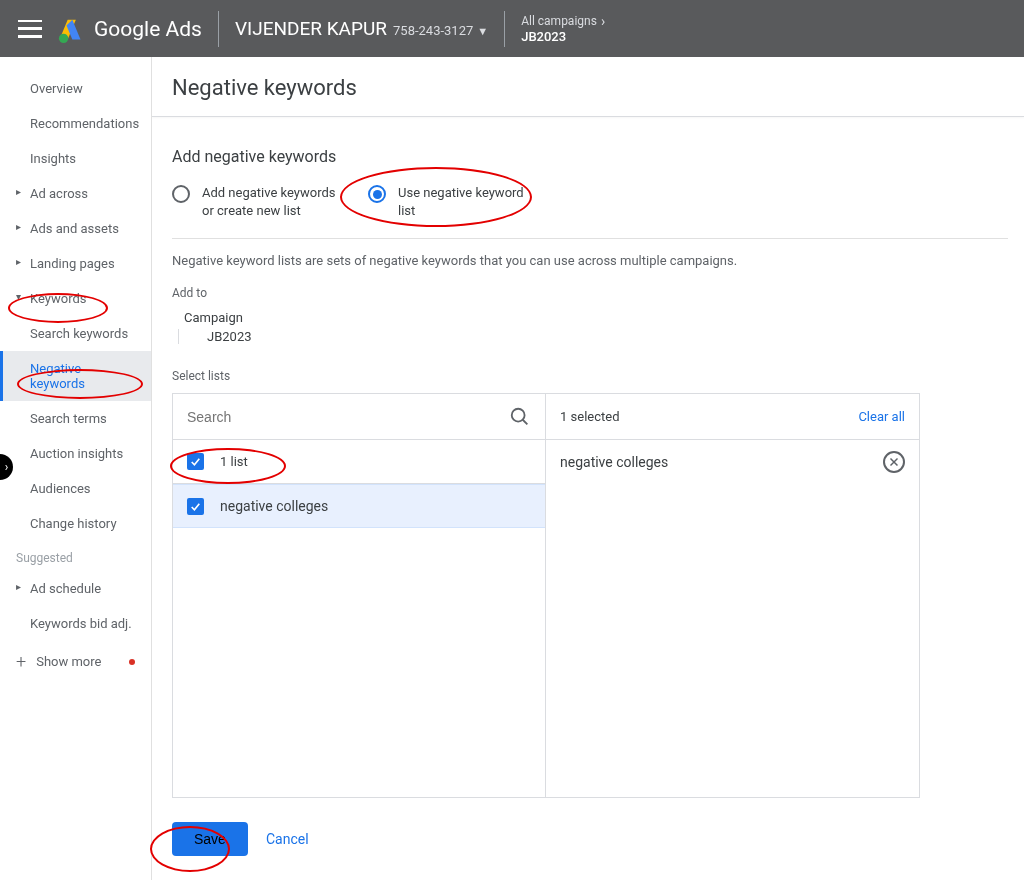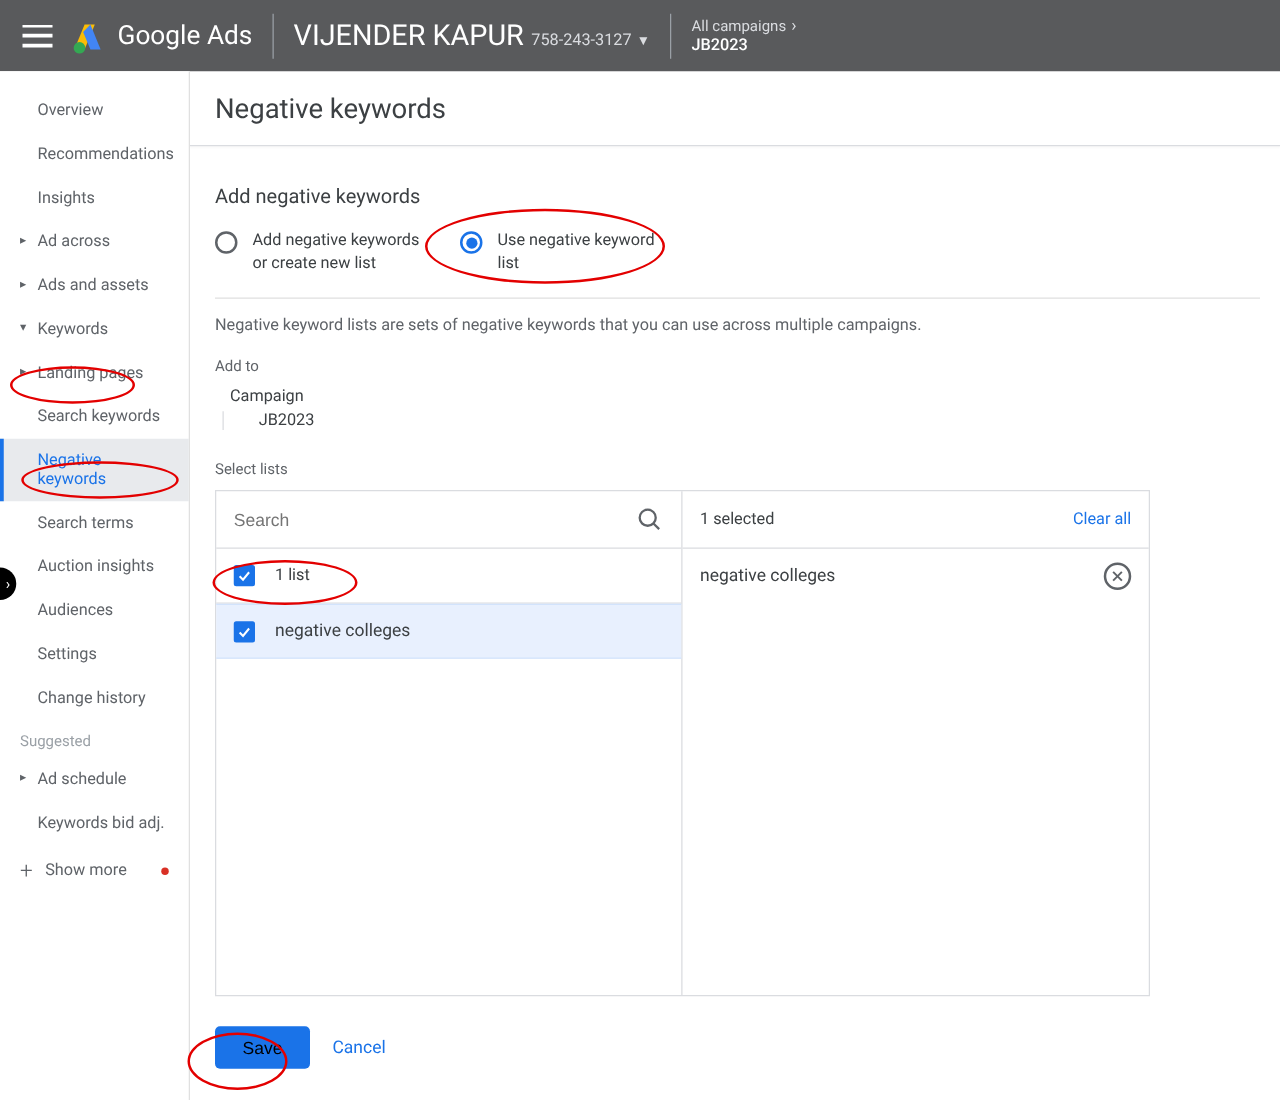--- a/index.html
+++ b/index.html
@@ -24,21 +24,21 @@
   .menu-btn { width: 24px; height: 18px; display: flex; flex-direction: column; justify-content: space-between; cursor: pointer; }
   .menu-btn span { background: #fff; height: 2.5px; width: 100%; }
   .logo-a {
     margin-left: 14px;
     width: 28px; height: 28px;
     position: relative;
   }
   .logo-a svg { width: 28px; height: 28px; }
   .product { margin-left: 10px; font-size: 21px; font-weight: 400; }
   .divider { width: 1px; height: 36px; background: #9aa0a6; margin: 0 16px; }
-  .acct-name { font-size: 23px; font-weight: 400; }
+  .acct-name { font-size: 19px; font-weight: 400; }
   .acct-id   { font-size: 13px; margin-left: 6px; color: #dadce0;}
   .acct-caret { margin-left: 4px; font-size: 11px; color:#dadce0;}
   .crumbs { display:flex; flex-direction:column; font-size:12px; line-height:16px;}
   .crumbs .top { color:#dadce0; display:flex; align-items:center; gap:4px;}
   .crumbs .top .chev { font-size:14px;}
   .crumbs .bot { font-weight:500; font-size:13px;}
   
   .sidenav {
     position: absolute;
     top: 57px; left: 0; bottom: 0;
@@ -164,28 +164,27 @@
     <div class="bot">JB2023</div>
   </div>
 </div>
 
 <div class="sidenav">
   <div class="nav-item">Overview</div>
   <div class="nav-item">Recommendations</div>
   <div class="nav-item">Insights</div>
   <div class="nav-item has-caret">Ad across</div>
   <div class="nav-item has-caret">Ads and assets</div>
+  <div class="nav-item has-caret">Landing pages</div>
   <div class="nav-item has-caret open">Keywords</div>
-  <div class="nav-item has-caret">Landing pages</div>
   <div class="nav-sub">Search keywords</div>
   <div class="nav-sub active">Negative keywords</div>
   <div class="nav-sub">Search terms</div>
   <div class="nav-sub">Auction insights</div>
   <div class="nav-item">Audiences</div>
-  <div class="nav-item">Settings</div>
   <div class="nav-item">Change history</div>
   <div class="nav-group-label">Suggested</div>
   <div class="nav-item has-caret">Ad schedule</div>
   <div class="nav-item">Keywords bid adj.</div>
   <div class="show-more">
     <span class="plus">+</span>
     <span>Show more</span>
     <span class="red-dot" style="position:static;margin-left:auto;"></span>
   </div>
 </div>

